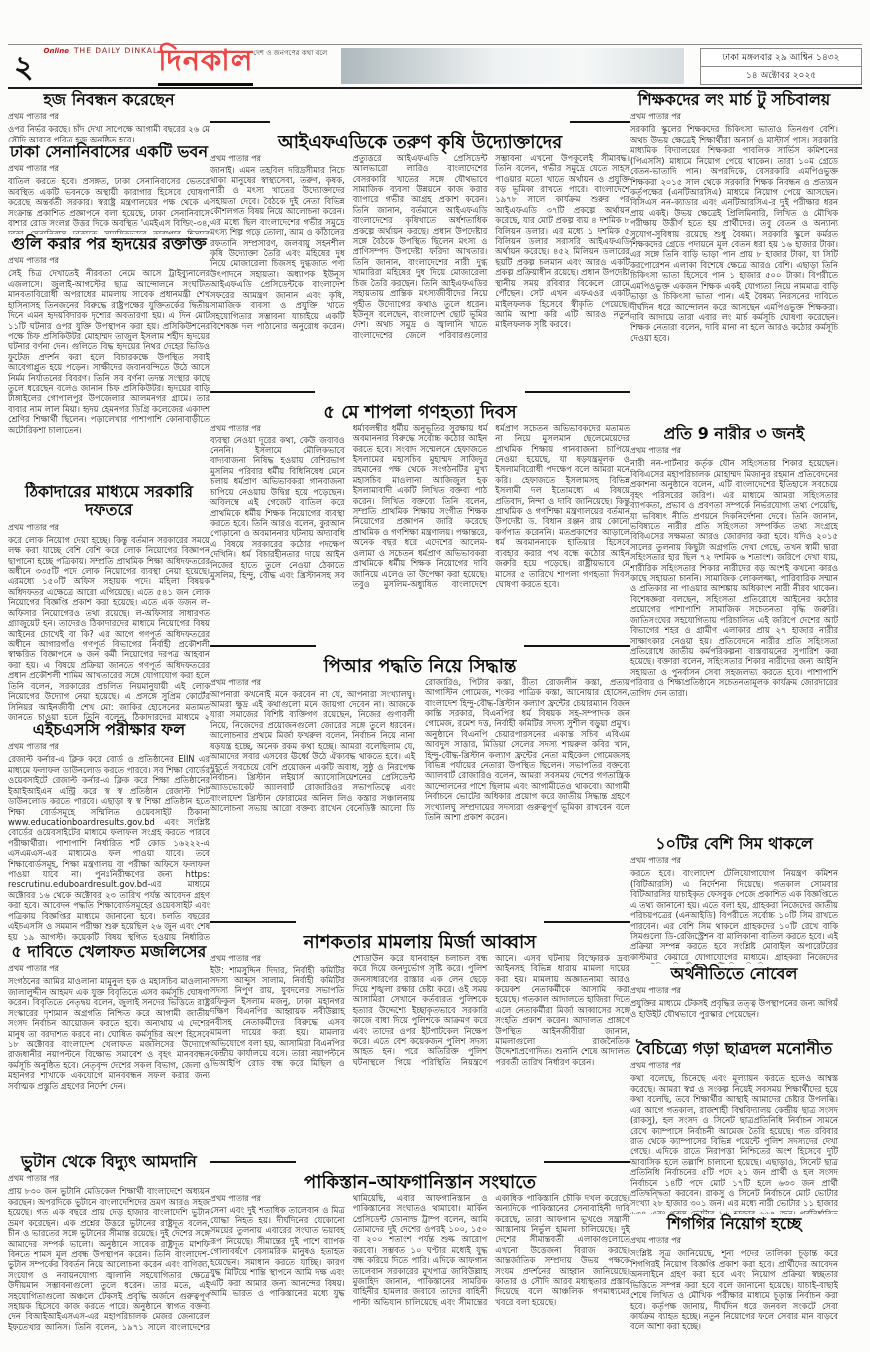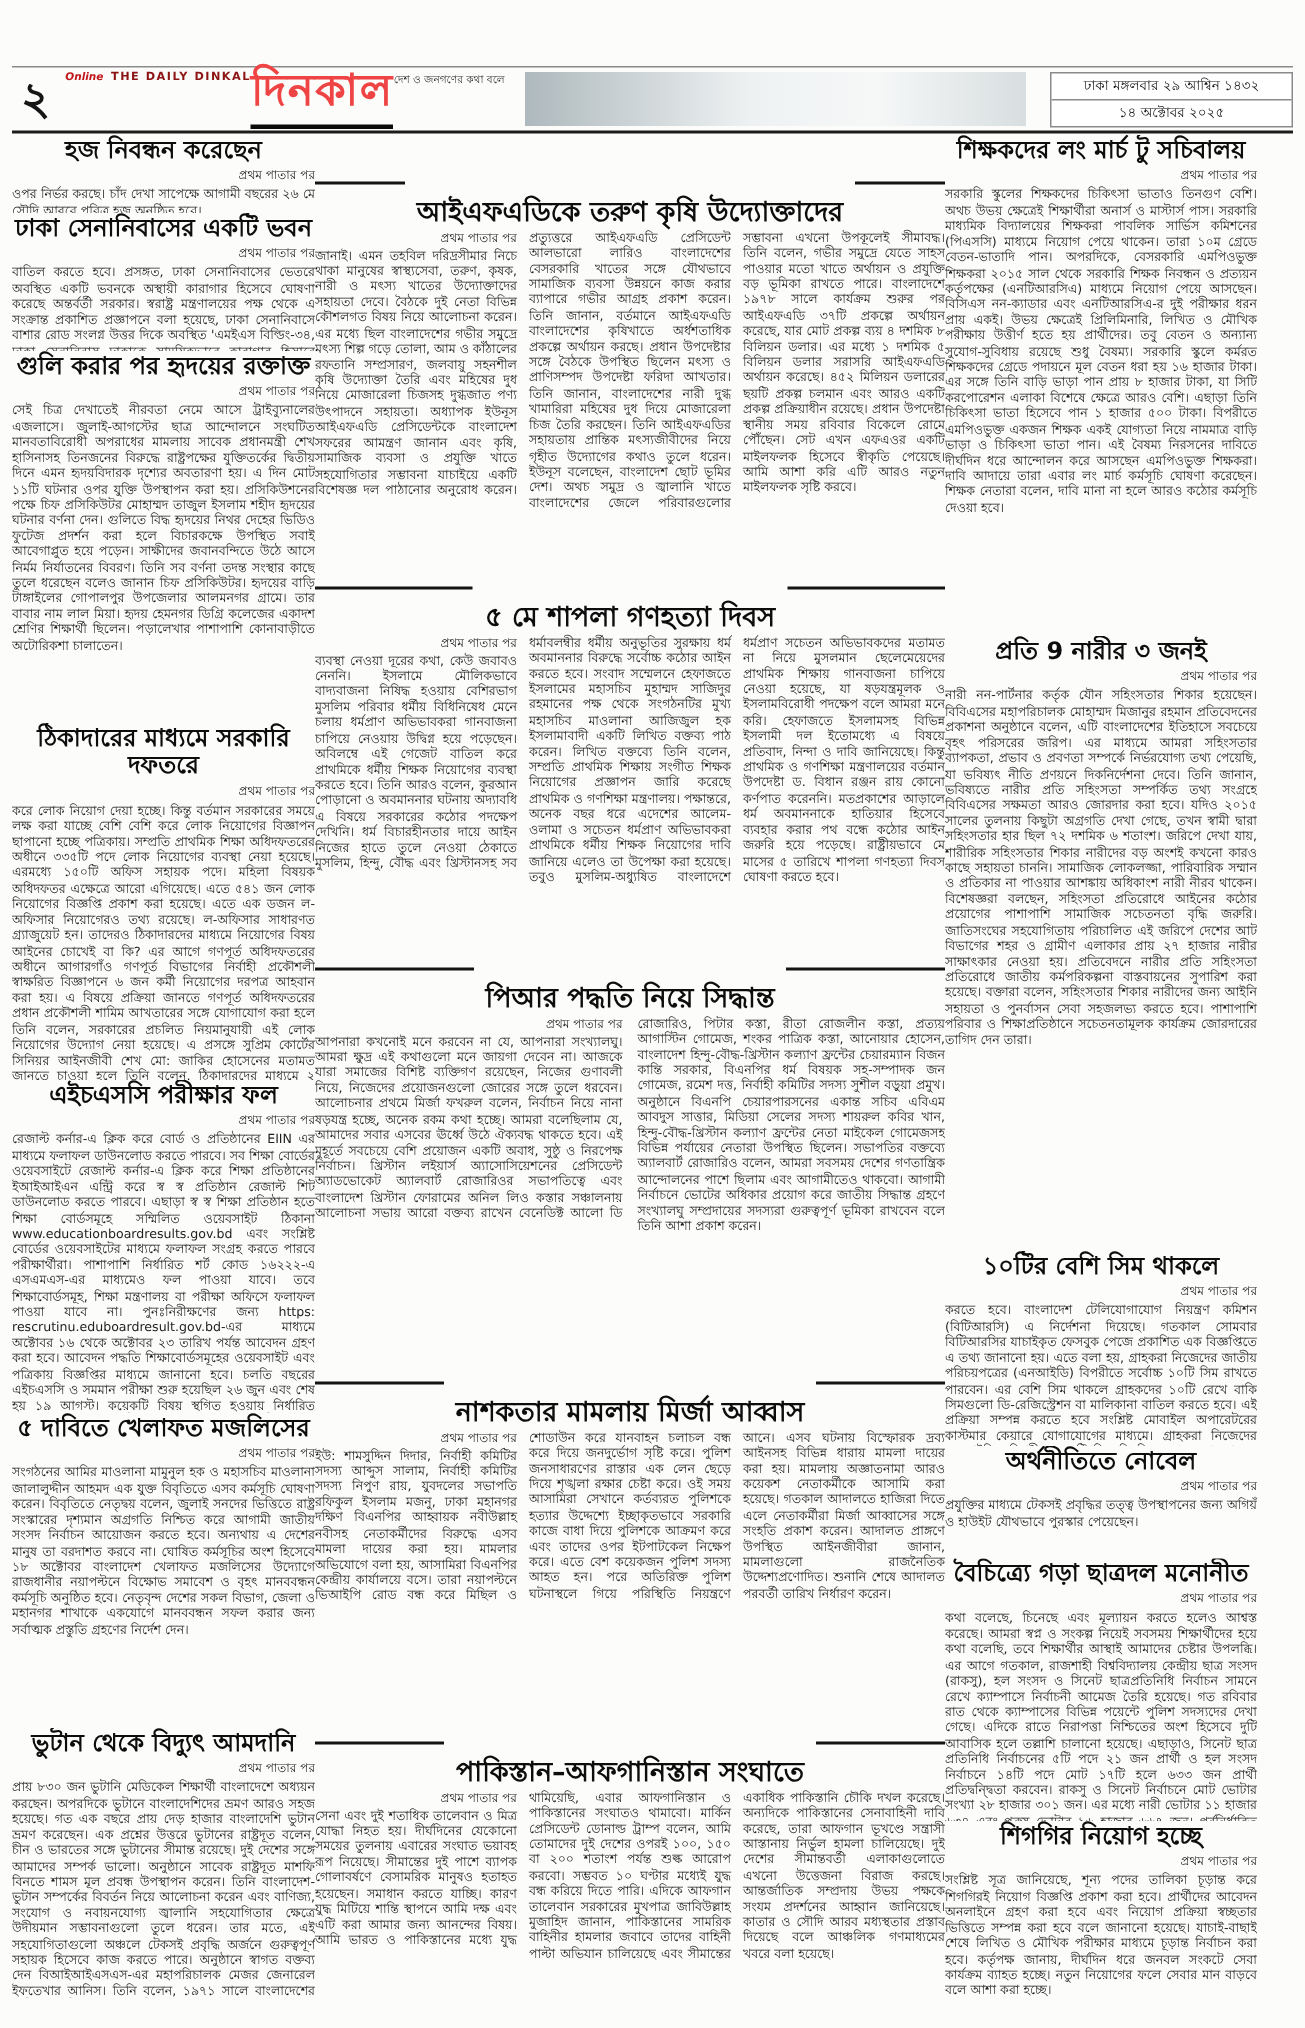--- a/index.html
+++ b/index.html
@@ -6,41 +6,41 @@
   .page{position:relative;width:870px;height:1352px;margin:0 auto;background:#fcfcfa;
         font-family:"DejaVu Sans","Liberation Sans",sans-serif;color:#161616;overflow:hidden;}
   
   .hdr{position:absolute;top:44px;left:8px;right:8px;height:42px;
        border-top:1px solid #8a8a8a;border-bottom:2px solid #1c1c1c;
        display:flex;align-items:stretch;}
   .pgnum{font-size:30px;font-weight:bold;line-height:40px;padding:0 10px 0 6px;align-self:flex-end;}
   .mast{display:flex;flex-direction:row;justify-content:flex-end;padding:1px 6px 1px 0;}
   .mast-top{display:flex;align-items:baseline;gap:5px;}
   .online{color:#c0161a;font-size:7px;font-style:italic;font-weight:bold;}
-  .dailyen{color:#8d1414;font-size:7.5px;font-weight:bold;letter-spacing:1px;}
+  .dailyen{color:#8d1414;font-size:7.5px;font-weight:normal;letter-spacing:1px;}
   .logo-bn{font-size:29px;font-weight:900;letter-spacing:1px;line-height:1;color:#ef4444;
            border-bottom:3px solid #0c0c0c;padding-bottom:1px;}
   .tagline{font-size:7px;color:#333;text-align:center;padding-top:1px;}
   .silverbar{flex:1;margin:3px 4px 3px 8px;
              background:linear-gradient(to right,#aeb9bd,#eef1f2 45%,#f6f8f8 70%,#d8dee0);}
   .datebox{align-self:center;border:1px solid #8a8a8a;background:#ffffff;min-width:160px;margin-left:12px;}
   .datebox div{font-size:9px;text-align:center;padding:1px 10px;white-space:nowrap;}
   .datebox div:first-child{border-bottom:1px solid #8a8a8a;}
   
   .content{position:absolute;top:90px;left:8px;right:8px;bottom:0;display:flex;gap:0;}
   .colL{width:202px;flex:none;}
   .mid{width:420px;flex:none;}
   .colR{width:208px;flex:none;}
   
   .art{overflow:hidden;box-sizing:border-box;padding-bottom:2px;}
   .art h2{margin:1px 0 0 0;font-size:16px;line-height:1.15;font-weight:800;text-align:center;color:#0d0d0d;}
   .mid .art h2{font-size:18px;margin-top:40px;}
   .hrow{display:flex;align-items:center;gap:8px;margin:2px 0 0 0;}
   .hrow .rule{flex:1;height:2px;background:#141414;}
-  .dateline{font-size:8px;text-align:right;margin:1px 0 1px 0;color:#222;}
+  .dateline{font-size:8px;text-align:left;margin:1px 0 1px 0;color:#222;}
   .body{margin:0;font-size:8.4px;line-height:1.24;text-align:justify;color:#1d1d1d;
         word-break:break-word;hyphens:auto;}
   .cols3{column-count:3;column-gap:8px;}
   .cols2{column-count:2;column-gap:10px;}
 </style>
 </head>
 <body>
 
 <div class="page">
 

